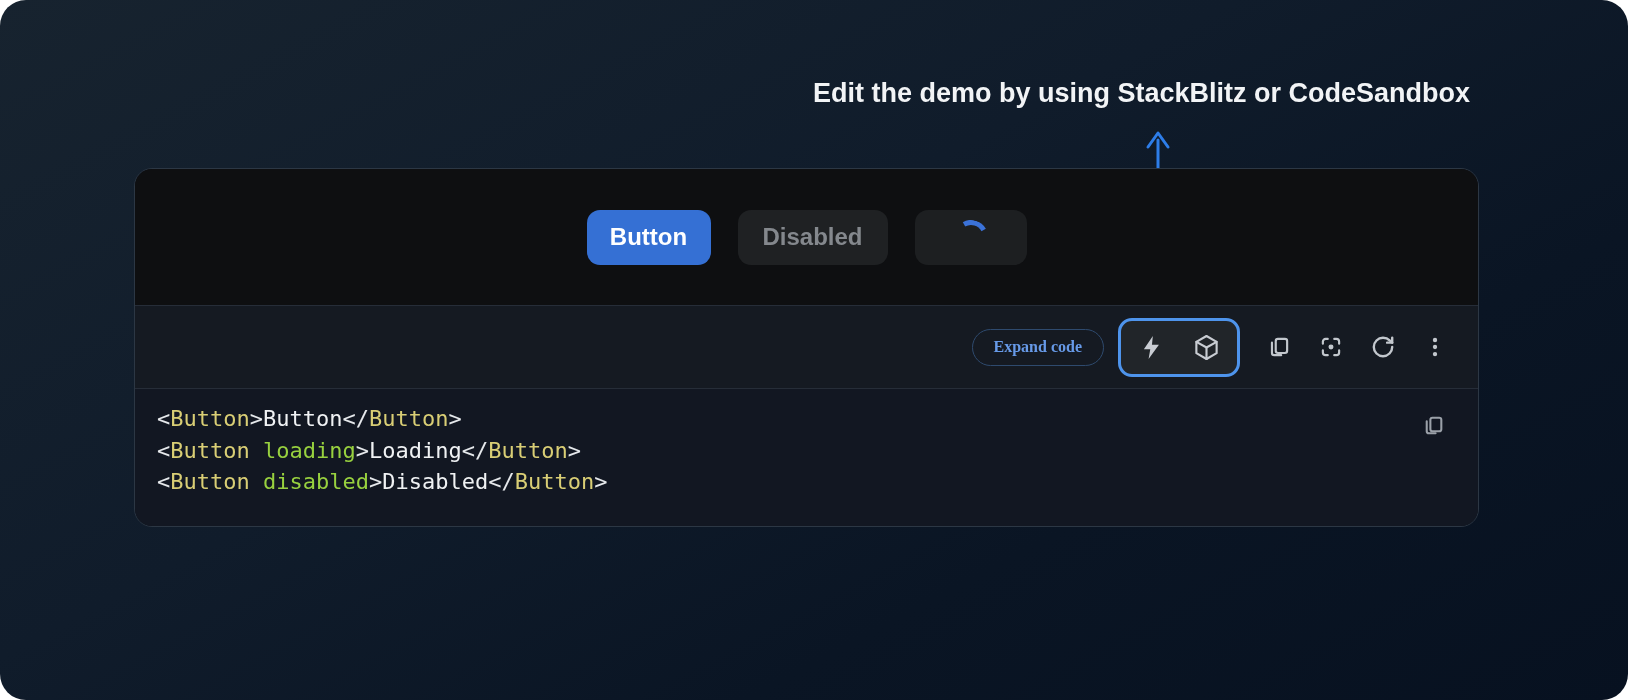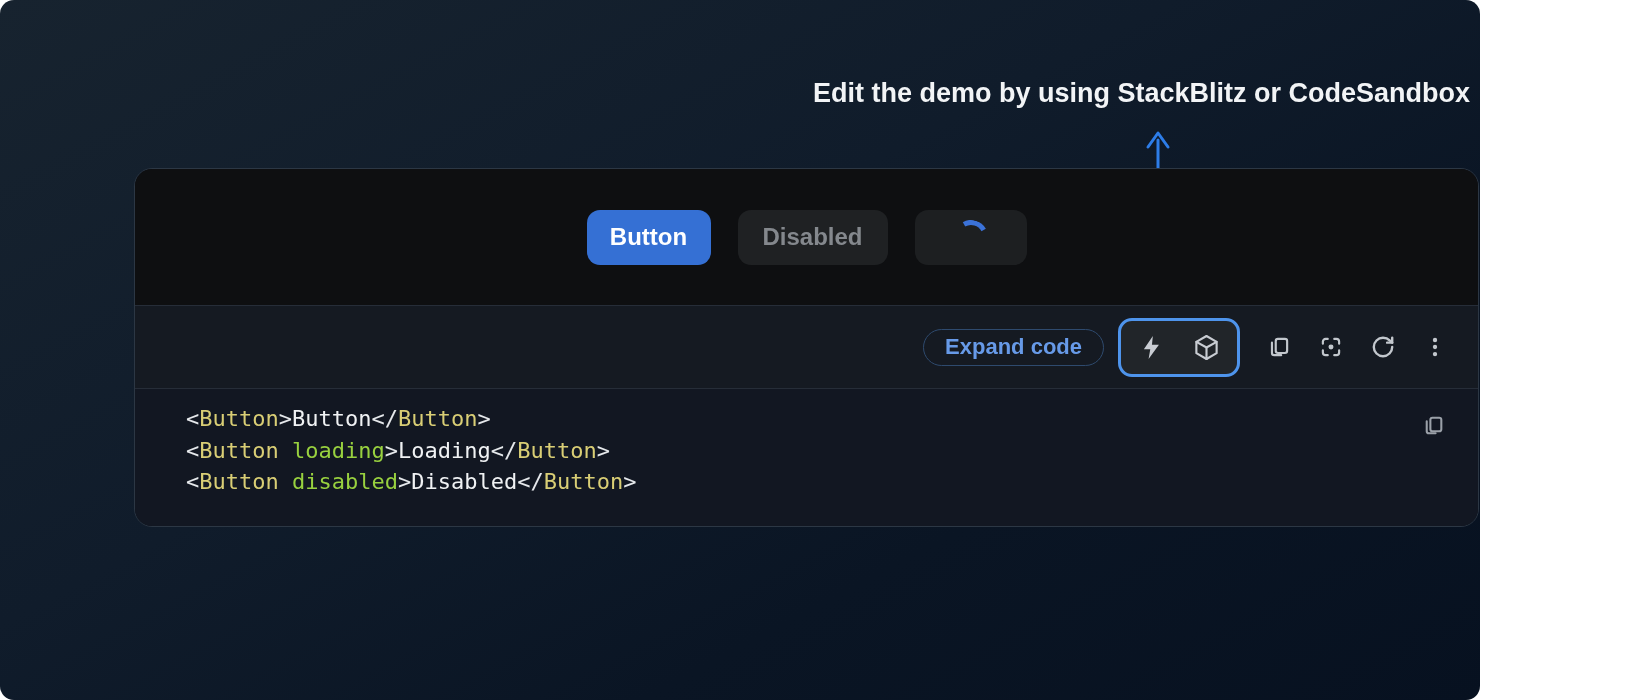--- a/index.html
+++ b/index.html
@@ -1,18 +1,18 @@
 <!DOCTYPE html>
 <html><head>
 <meta charset="utf-8">
 <style>
   html,body{margin:0;padding:0;background:#ffffff;}
   body{font-family:"Liberation Sans",sans-serif;}
   .stage{
-    position:relative;width:1480px;height:700px;border-radius:14px;overflow:hidden;
+    position:relative;width:1628px;height:700px;border-radius:26px;overflow:hidden;
     background:linear-gradient(152deg,#17232f 0%,#101c2b 42%,#0a1524 70%,#071120 100%);
   }
   .annotation{
     position:absolute;top:78px;left:813px;
     font-size:27px;font-weight:700;color:#f2f4f6;letter-spacing:0px;white-space:nowrap;
   }
   .arrow-svg{position:absolute;left:0;top:0;pointer-events:none;}
 
   
   .card{
@@ -37,38 +37,38 @@
   }
 
   
   .toolbar-section{
     height:83px;background:#151a22;border-bottom:1px solid #262d38;
     display:flex;align-items:center;box-sizing:border-box;padding:0 30px 0 24px;
   }
   .toolbar-right{margin-left:auto;display:flex;align-items:center;gap:26px;}
   .expand-pill{
     height:37px;padding:0 21px;border:1.5px solid #2e4a6e;border-radius:19px;background:transparent;
-    color:#679ae8;font-size:22px;font-weight:600;font-family:Liberation Sans, sans-serif;
+    color:#679ae8;font-size:16px;font-weight:600;font-family:Liberation Serif, serif;
     display:flex;align-items:center;cursor:pointer;white-space:nowrap;
   }
   .sandbox-group{
     height:59px;border:3px solid #4e94ec;border-radius:14px;background:#212529;
     display:flex;align-items:center;gap:28px;padding:0 17px;box-sizing:border-box;margin-left:-12px;
   }
   .icon-btn{background:none;border:none;padding:0;margin:0;display:flex;align-items:center;justify-content:center;cursor:pointer;}
   .icon-btn svg{display:block;}
 
   
   .code-section{
     position:relative;height:138px;background:#121722;box-sizing:border-box;
     padding:14px 24px 0 22px;
   }
   .code-line{
     font-family:"DejaVu Sans Mono","Liberation Mono",monospace;
-    font-size:22px;line-height:31.5px;white-space:pre;margin-left:29px;
+    font-size:22px;line-height:31.5px;white-space:pre;
   }
   .tok-punc{color:#e6e9ec;}
   .tok-tag{color:#d9ce75;}
   .tok-attr{color:#98d13f;}
   .tok-text{color:#f0f2f4;}
   .code-copy{position:absolute;right:32px;top:24px;}
 </style>
 </head>
 <body>
 

